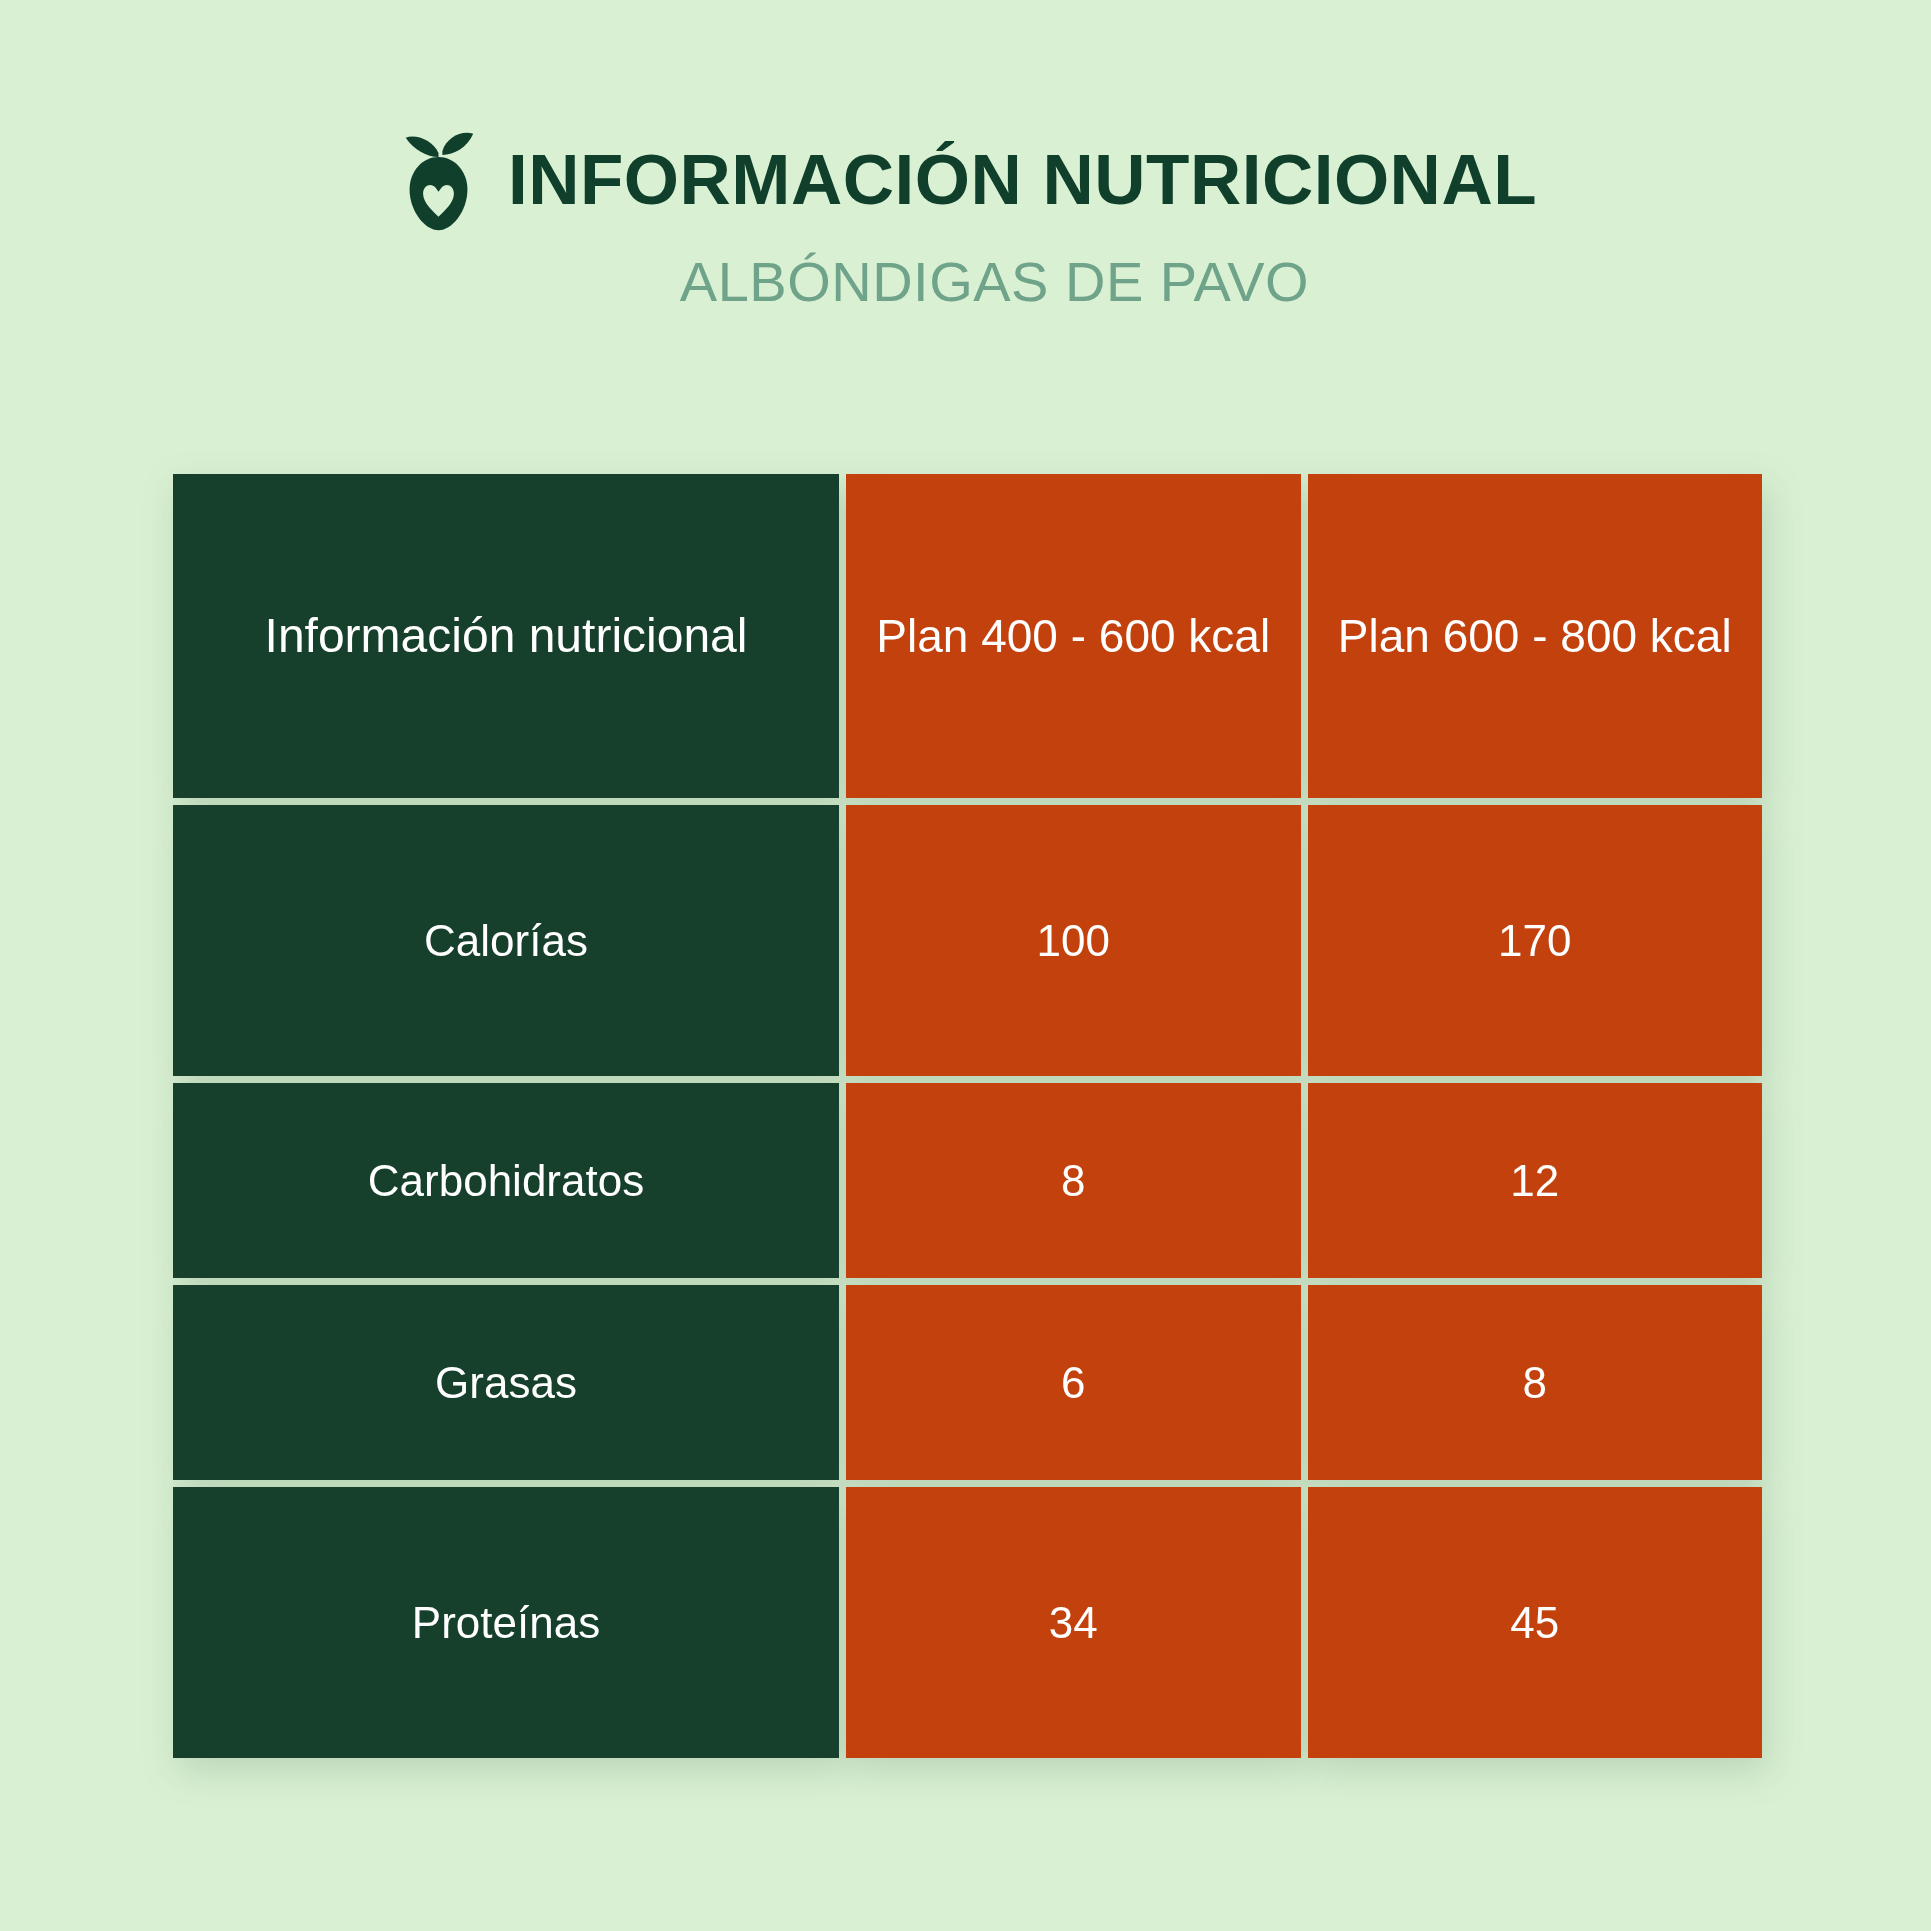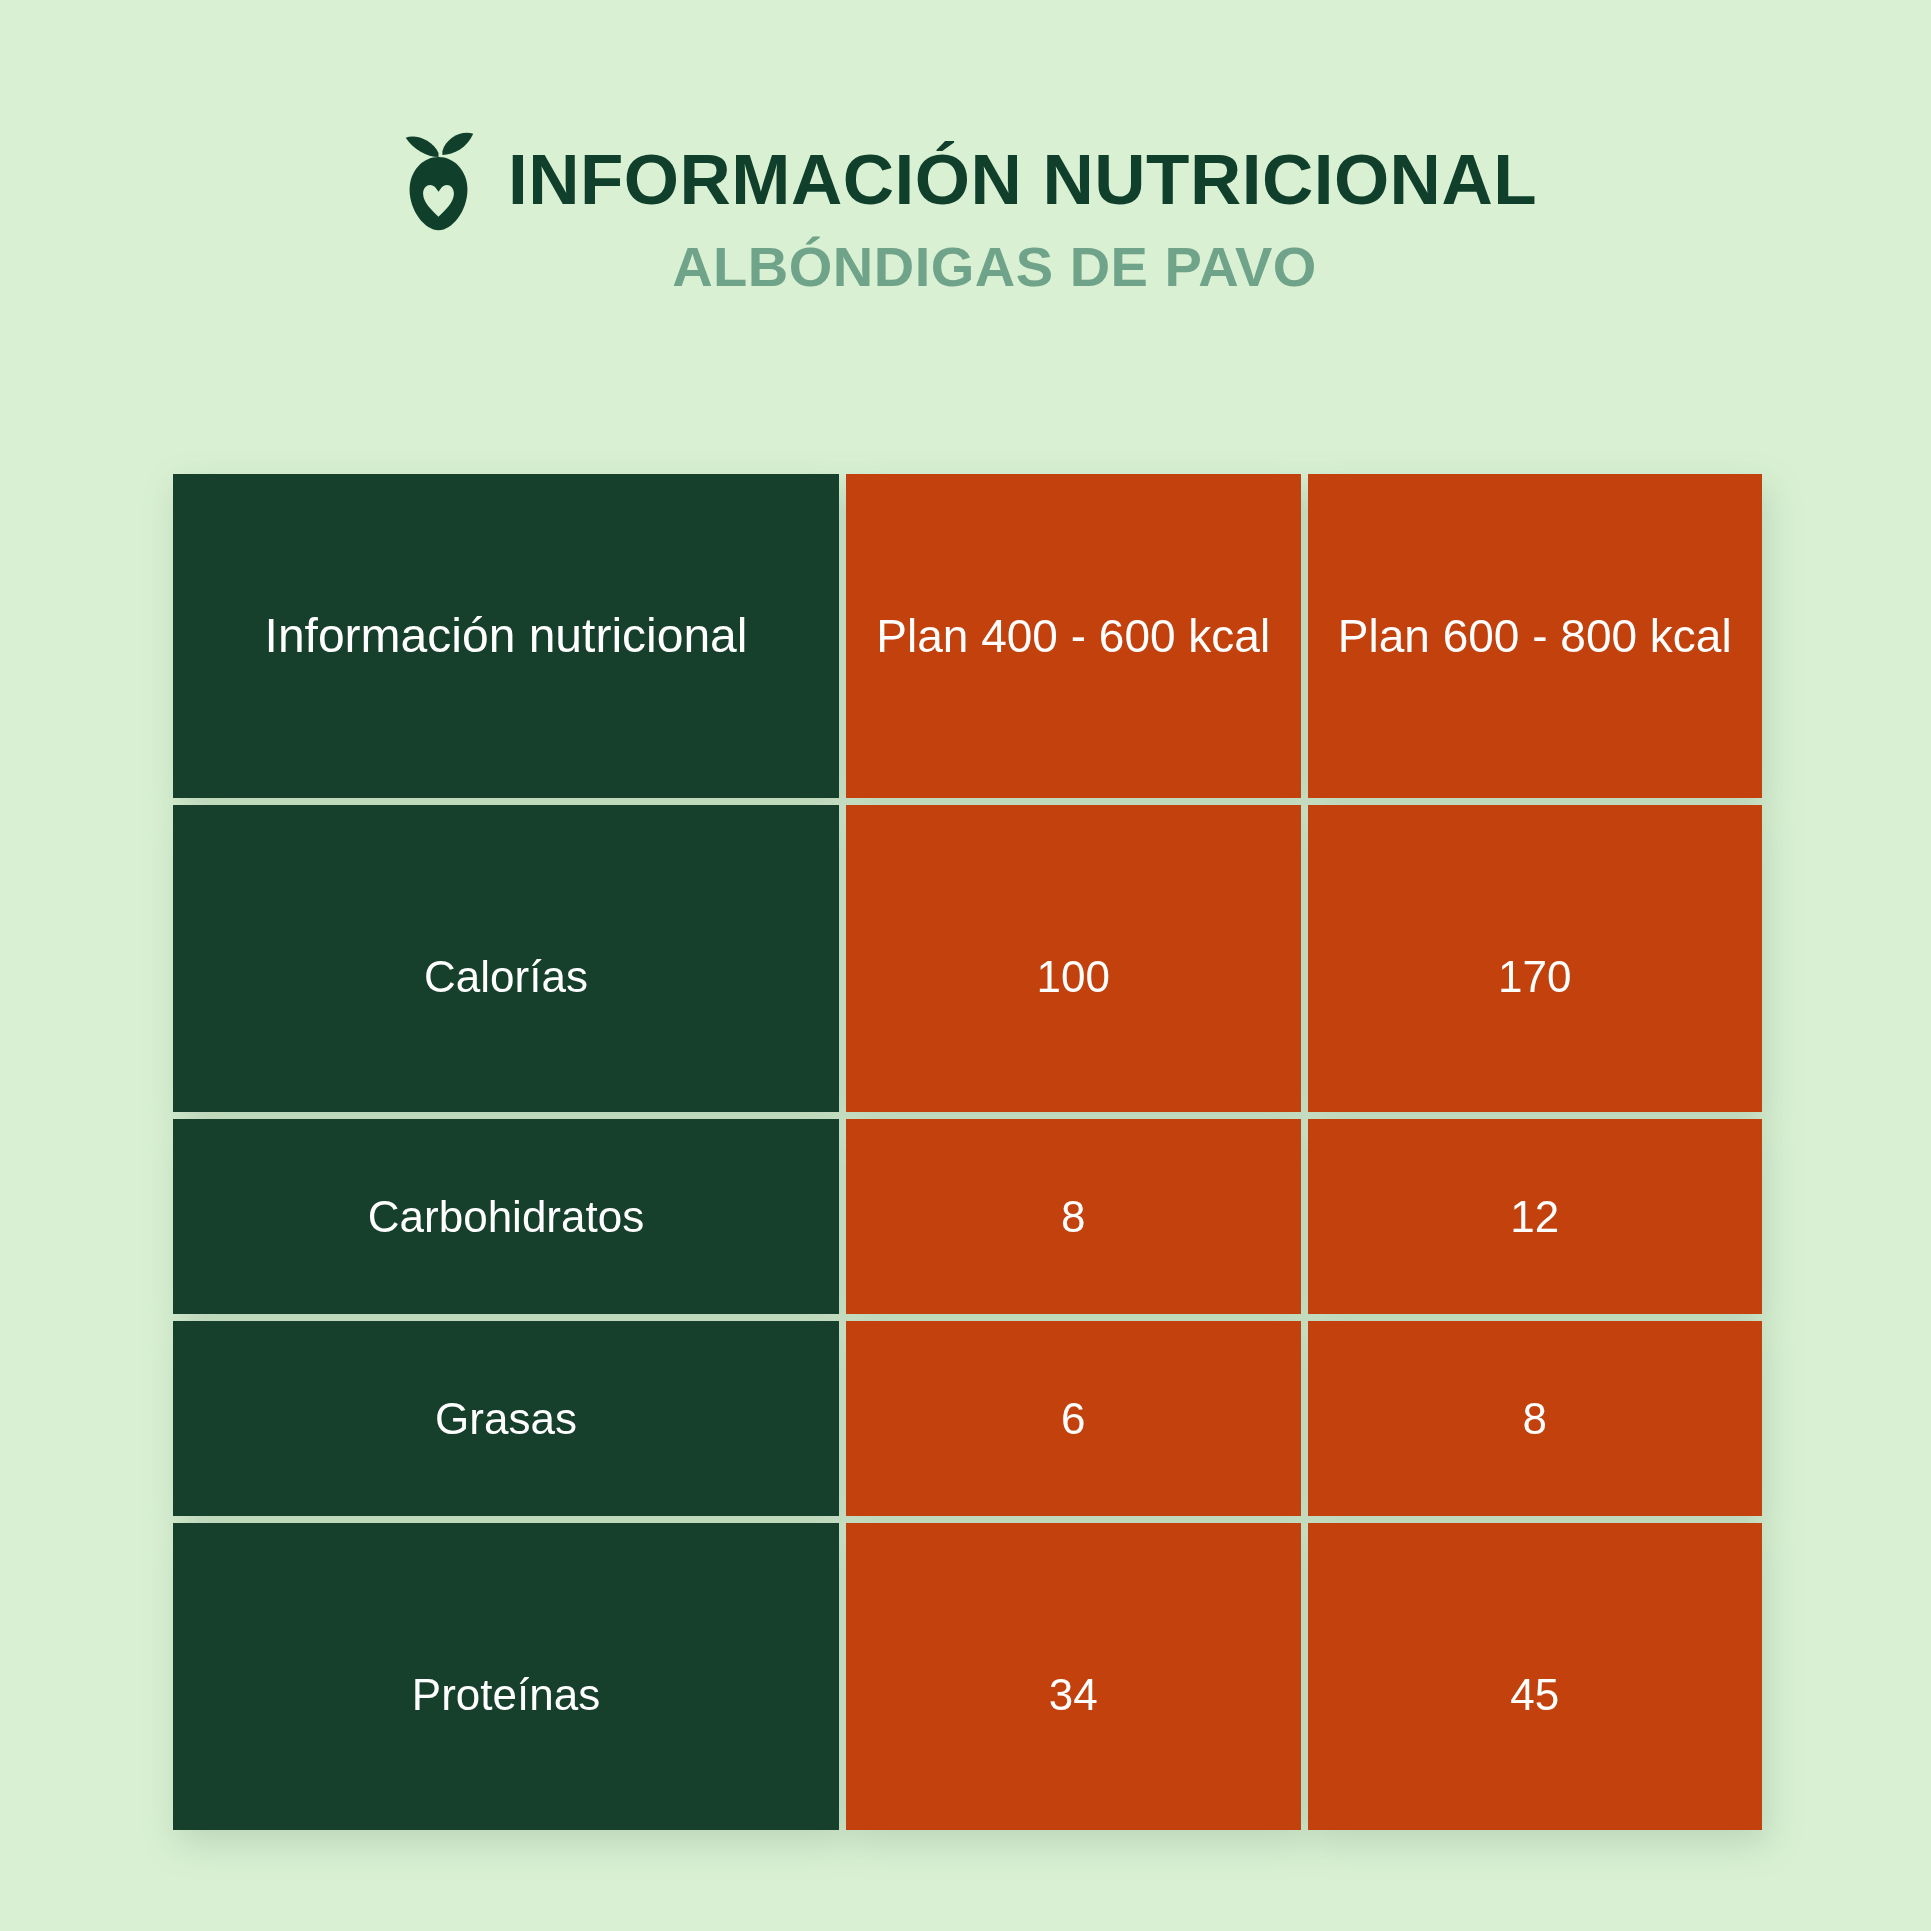--- a/index.html
+++ b/index.html
@@ -43,23 +43,23 @@
   }
   .main-title {
     font-size: 71px;
     font-weight: bold;
     color: #10402c;
     letter-spacing: 0.5px;
     line-height: 1;
     white-space: nowrap;
   }
   .sub-title {
-    margin-top: 3px;
+    margin-top: 18px;
     font-size: 56px;
-    font-weight: bold;
+    font-weight: normal;
     color: #6fa38a;
     letter-spacing: 0.5px;
     line-height: 1;
     white-space: nowrap;
     padding-left: 58px;
   }
 
   
   .table-wrap {
     position: absolute;
@@ -103,21 +103,20 @@
   }
   .head-row .cell-inner {
     height: 324px;
     font-size: 46px;
   }
   .head-row .cell-label .cell-inner {
     font-size: 48px;
   }
   .row-tall .cell-inner {
     height: 271px;
-    margin-top: 36px;
   }
   .row-short .cell-inner {
     height: 195px;
   }
 </style>
 </head>
 <body>
 
 <div class="page">
 

